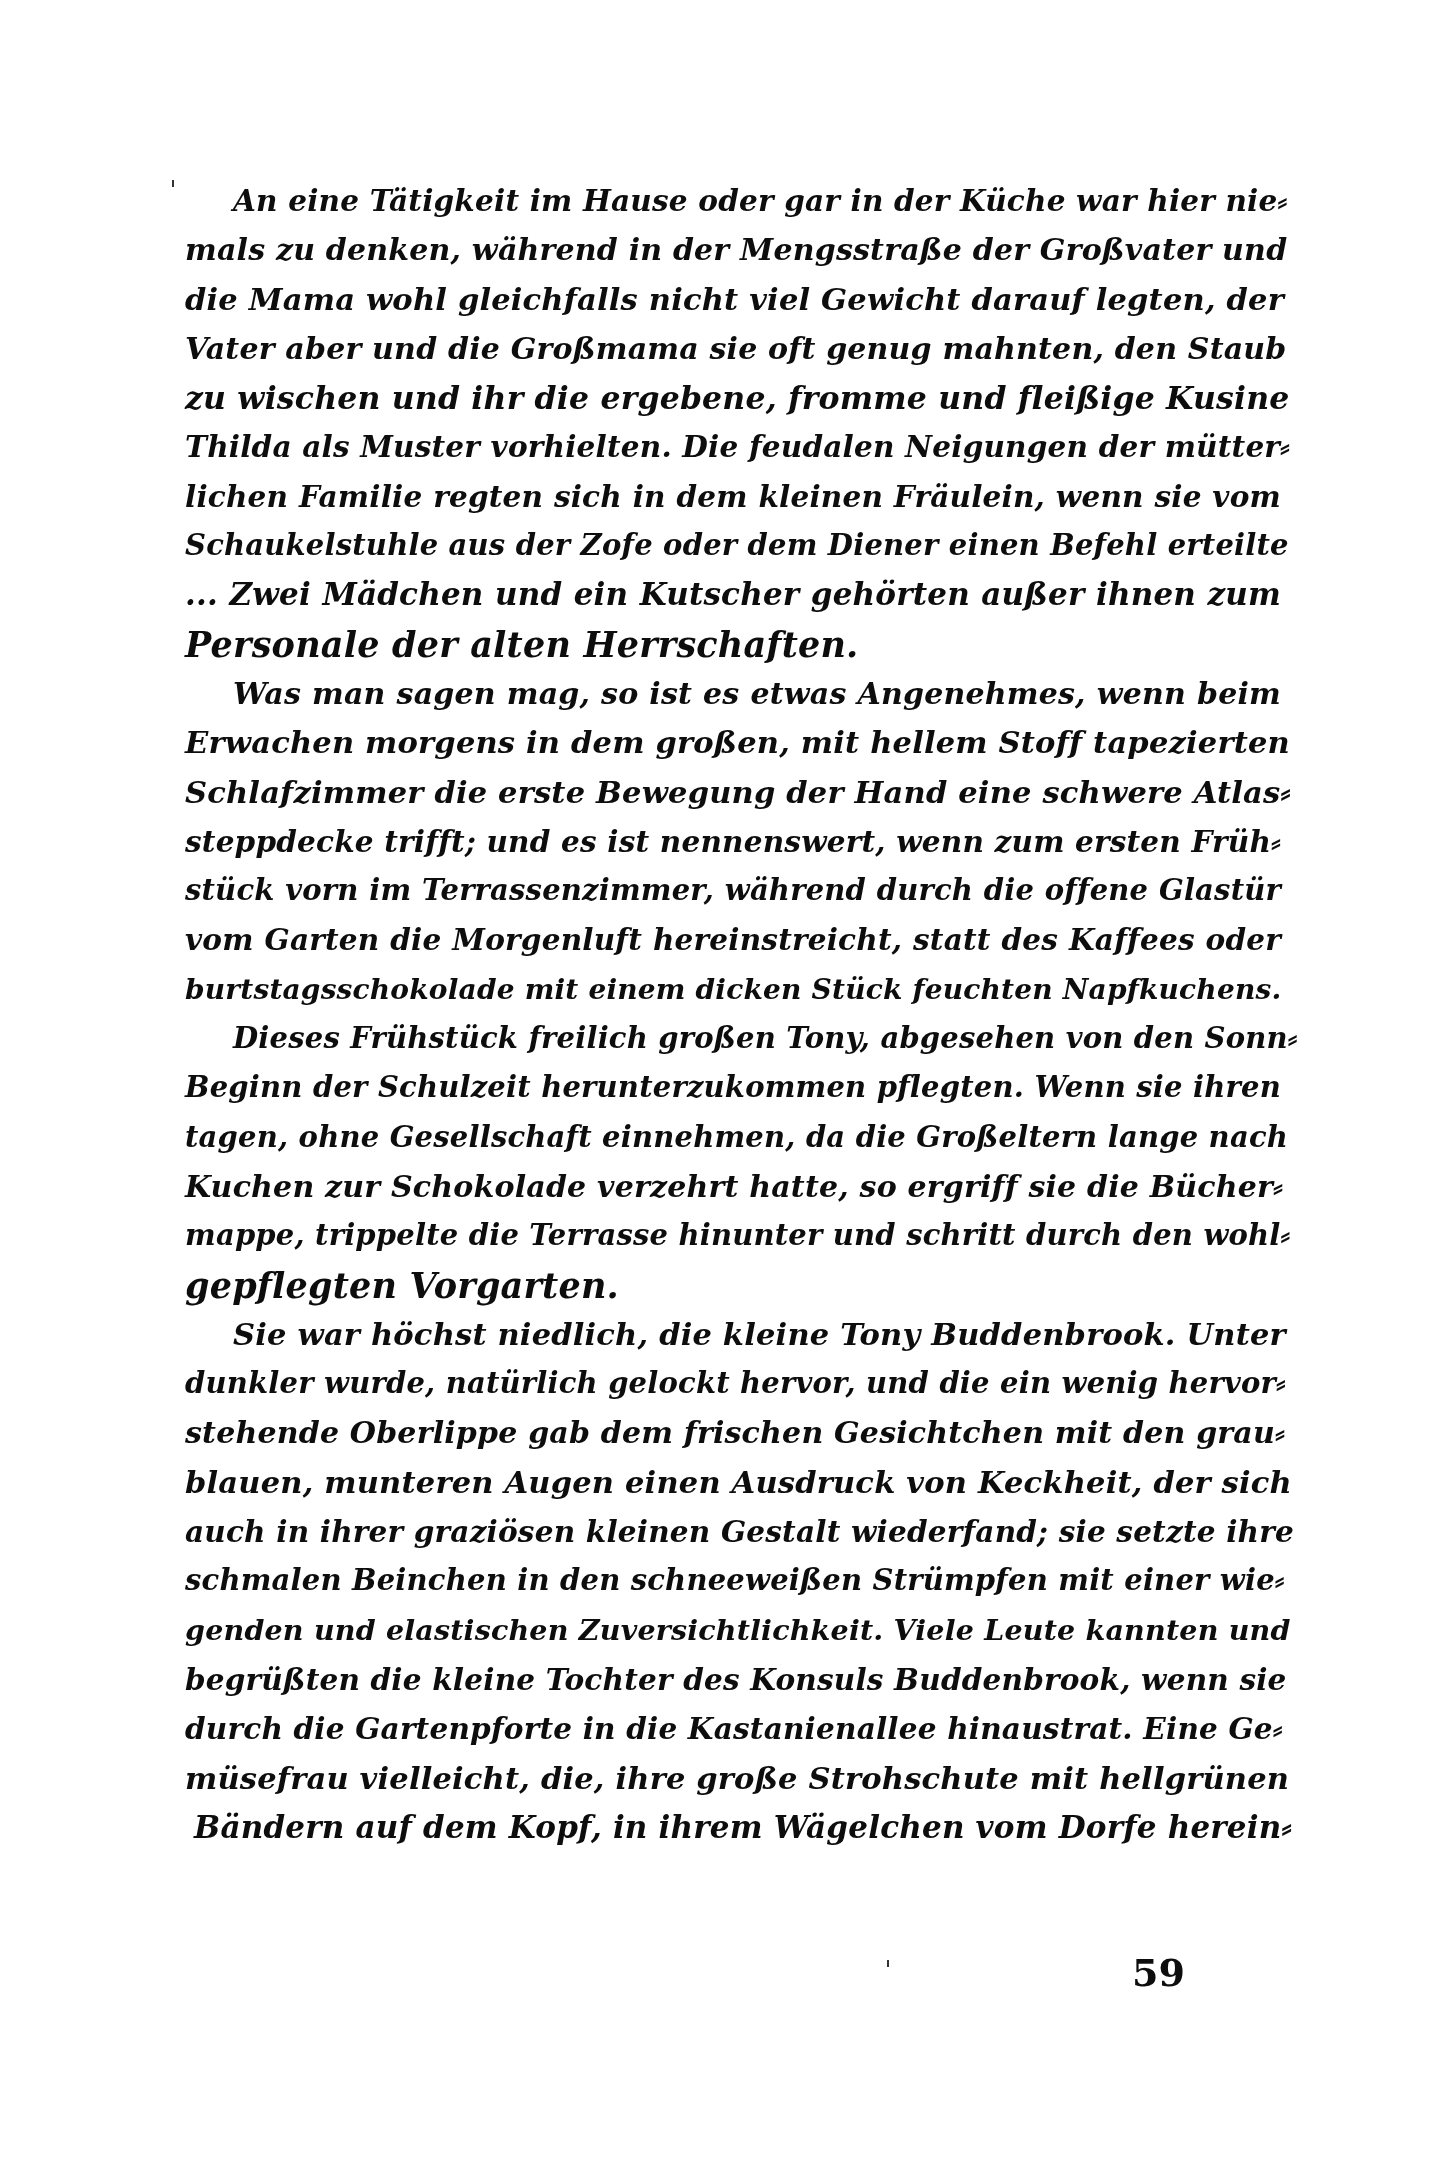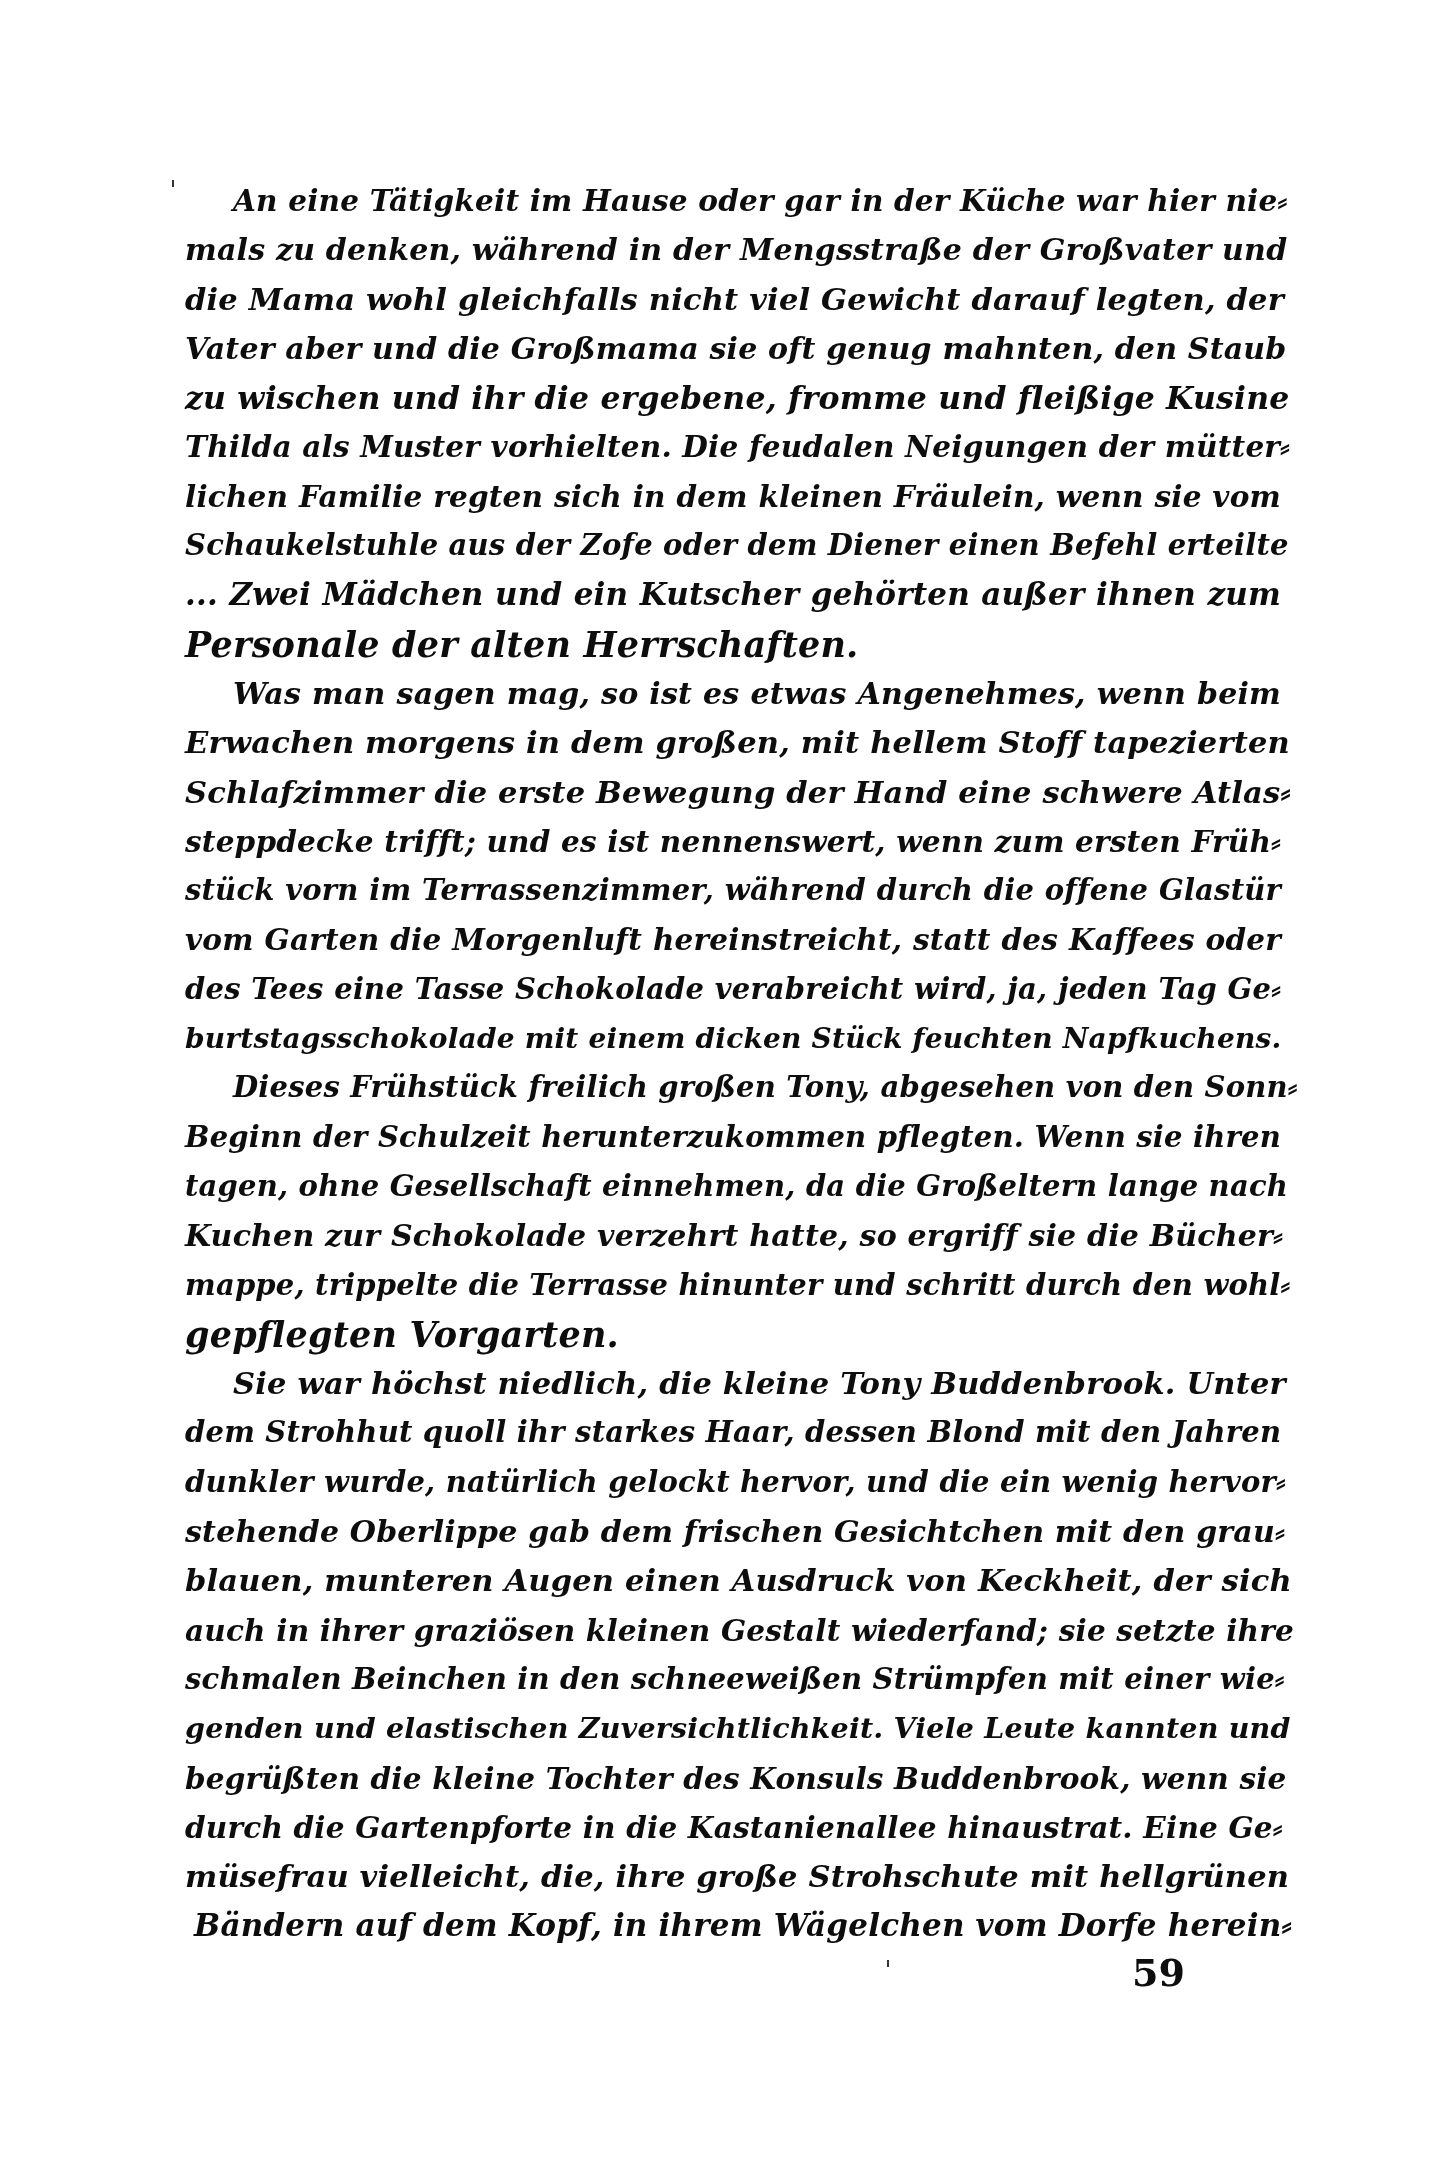--- a/index.html
+++ b/index.html
@@ -75,30 +75,28 @@
       <div class="line" style="font-size: 29.5px;">lichen Familie regten sich in dem kleinen Fräulein, wenn sie vom</div>
       <div class="line" style="font-size: 29px;">Schaukelstuhle aus der Zofe oder dem Diener einen Befehl erteilte</div>
       <div class="line" style="font-size: 31px;">... Zwei Mädchen und ein Kutscher gehörten außer ihnen zum</div>
       <div class="line last" style="font-size: 35px;">Personale der alten Herrschaften.</div>
       <div class="line indent" style="font-size: 30px;">Was man sagen mag, so ist es etwas Angenehmes, wenn beim</div>
       <div class="line" style="font-size: 30.5px;">Erwachen morgens in dem großen, mit hellem Stoff tapezierten</div>
       <div class="line" style="font-size: 30.5px;">Schlafzimmer die erste Bewegung der Hand eine schwere Atlas⸗</div>
       <div class="line" style="font-size: 29.5px;">steppdecke trifft; und es ist nennenswert, wenn zum ersten Früh⸗</div>
       <div class="line" style="font-size: 29px;">stück vorn im Terrassenzimmer, während durch die offene Glastür</div>
       <div class="line" style="font-size: 29.5px;">vom Garten die Morgenluft hereinstreicht, statt des Kaffees oder</div>
-      <div class="line" style="font-size: 29px;">des Tees eine Tasse Schokolade verabreicht wird, ja, jeden Tag Ge⸗</div>
       <div class="line last" style="font-size: 28px;">burtstagsschokolade mit einem dicken Stück feuchten Napfkuchens.</div>
       <div class="line indent" style="font-size: 29px;">Dieses Frühstück freilich großen Tony, abgesehen von den Sonn⸗</div>
       <div class="line" style="font-size: 29px;">Beginn der Schulzeit herunterzukommen pflegten. Wenn sie ihren</div>
       <div class="line" style="font-size: 29px;">tagen, ohne Gesellschaft einnehmen, da die Großeltern lange nach</div>
       <div class="line" style="font-size: 30px;">Kuchen zur Schokolade verzehrt hatte, so ergriff sie die Bücher⸗</div>
       <div class="line" style="font-size: 29px;">mappe, trippelte die Terrasse hinunter und schritt durch den wohl⸗</div>
       <div class="line last" style="font-size: 35px;">gepflegten Vorgarten.</div>
       <div class="line indent" style="font-size: 30.5px;">Sie war höchst niedlich, die kleine Tony Buddenbrook. Unter</div>
-      <div class="line" style="font-size: 29px;">dem Strohhut quoll ihr starkes Haar, dessen Blond mit den Jahren</div>
       <div class="line" style="font-size: 29px;">dunkler wurde, natürlich gelockt hervor, und die ein wenig hervor⸗</div>
       <div class="line" style="font-size: 30px;">stehende Oberlippe gab dem frischen Gesichtchen mit den grau⸗</div>
       <div class="line" style="font-size: 30.5px;">blauen, munteren Augen einen Ausdruck von Keckheit, der sich</div>
       <div class="line" style="font-size: 29.5px;">auch in ihrer graziösen kleinen Gestalt wiederfand; sie setzte ihre</div>
       <div class="line" style="font-size: 29px;">schmalen Beinchen in den schneeweißen Strümpfen mit einer wie⸗</div>
       <div class="line" style="font-size: 28.5px;">genden und elastischen Zuversichtlichkeit. Viele Leute kannten und</div>
       <div class="line" style="font-size: 29.5px;">begrüßten die kleine Tochter des Konsuls Buddenbrook, wenn sie</div>
       <div class="line" style="font-size: 29.5px;">durch die Gartenpforte in die Kastanienallee hinaustrat. Eine Ge⸗</div>
       <div class="line" style="font-size: 30.5px;">müsefrau vielleicht, die, ihre große Strohschute mit hellgrünen</div>
       <div class="line" style="font-size: 31px; margin-left: 9px;">Bändern auf dem Kopf, in ihrem Wägelchen vom Dorfe herein⸗</div>

